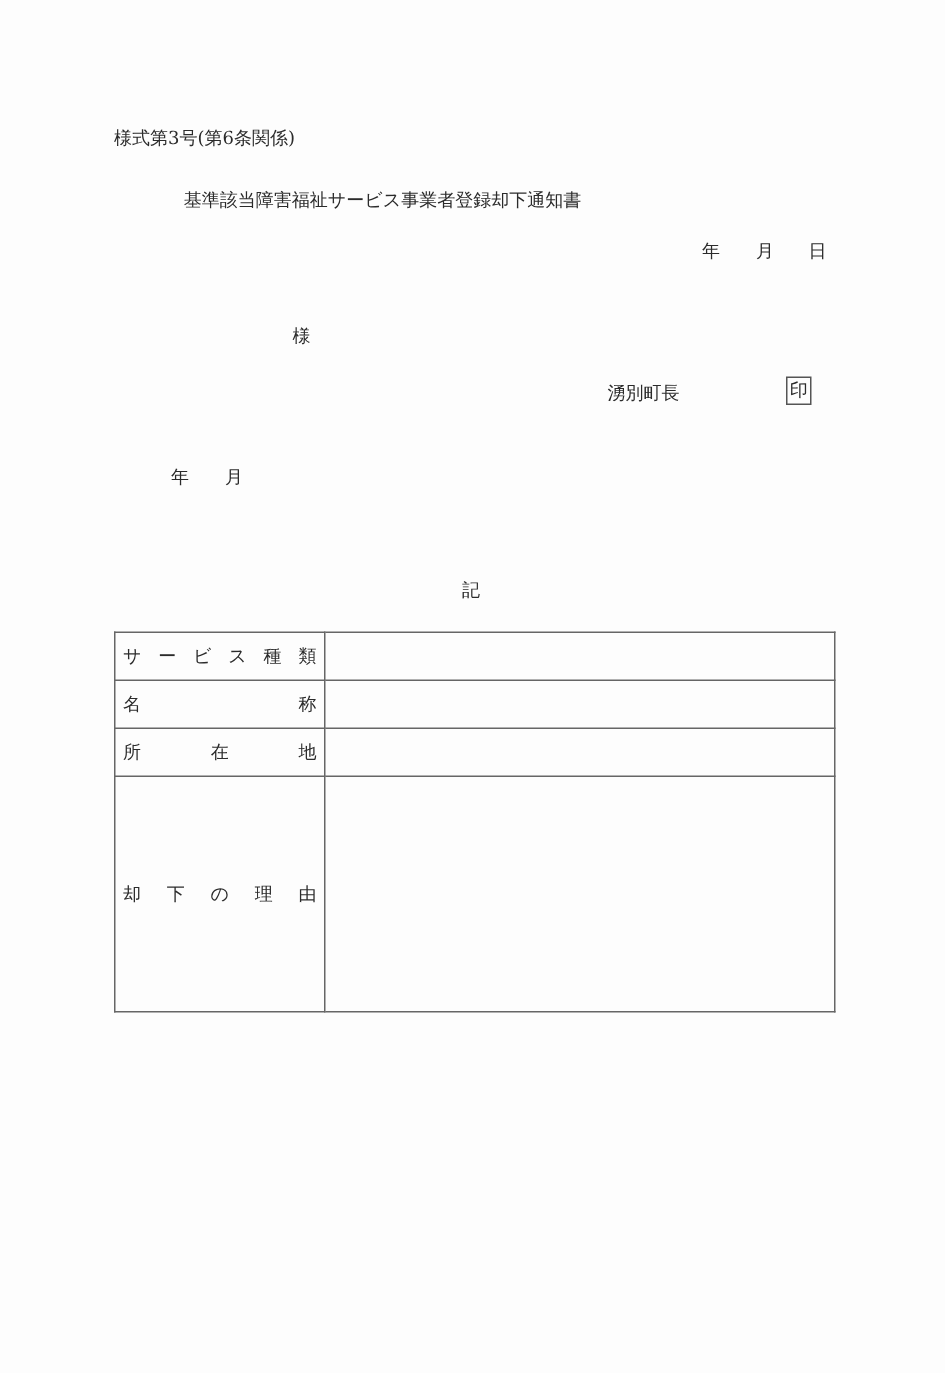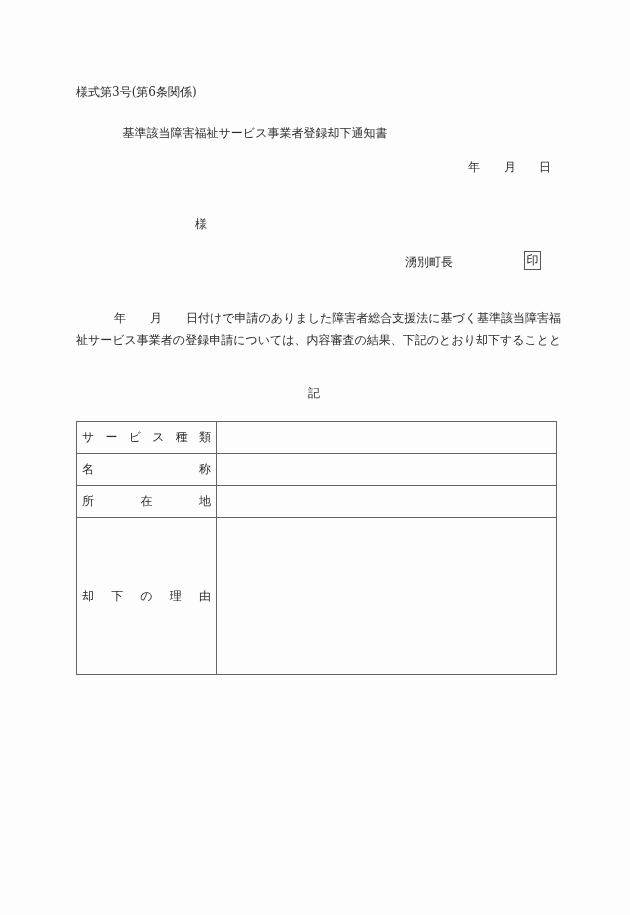--- a/index.html
+++ b/index.html
@@ -67,23 +67,21 @@
 
 <div class="abs recipient">様</div>
 
 <div class="abs issuer">湧別町長</div>
 <div class="abs seal">印</div>
 
 <div class="body-text">
   <span class="line l1">
     <span style="left:38px">年</span>
     <span style="left:74px">月</span>
-    <span style="left:110px">日付けで申請のありました障害者総合支援法に基づく基準該当障害福</span>
   </span>
-  <span class="line">祉サービス事業者の登録申請については、内容審査の結果、下記のとおり却下することと</span>
 </div>
 
 <div class="abs ki">記</div>
 
 <table class="detail">
   <tbody>
       <tr class="r1">
     <td class="label">
       <div class="spread">
         <span>サ</span>

